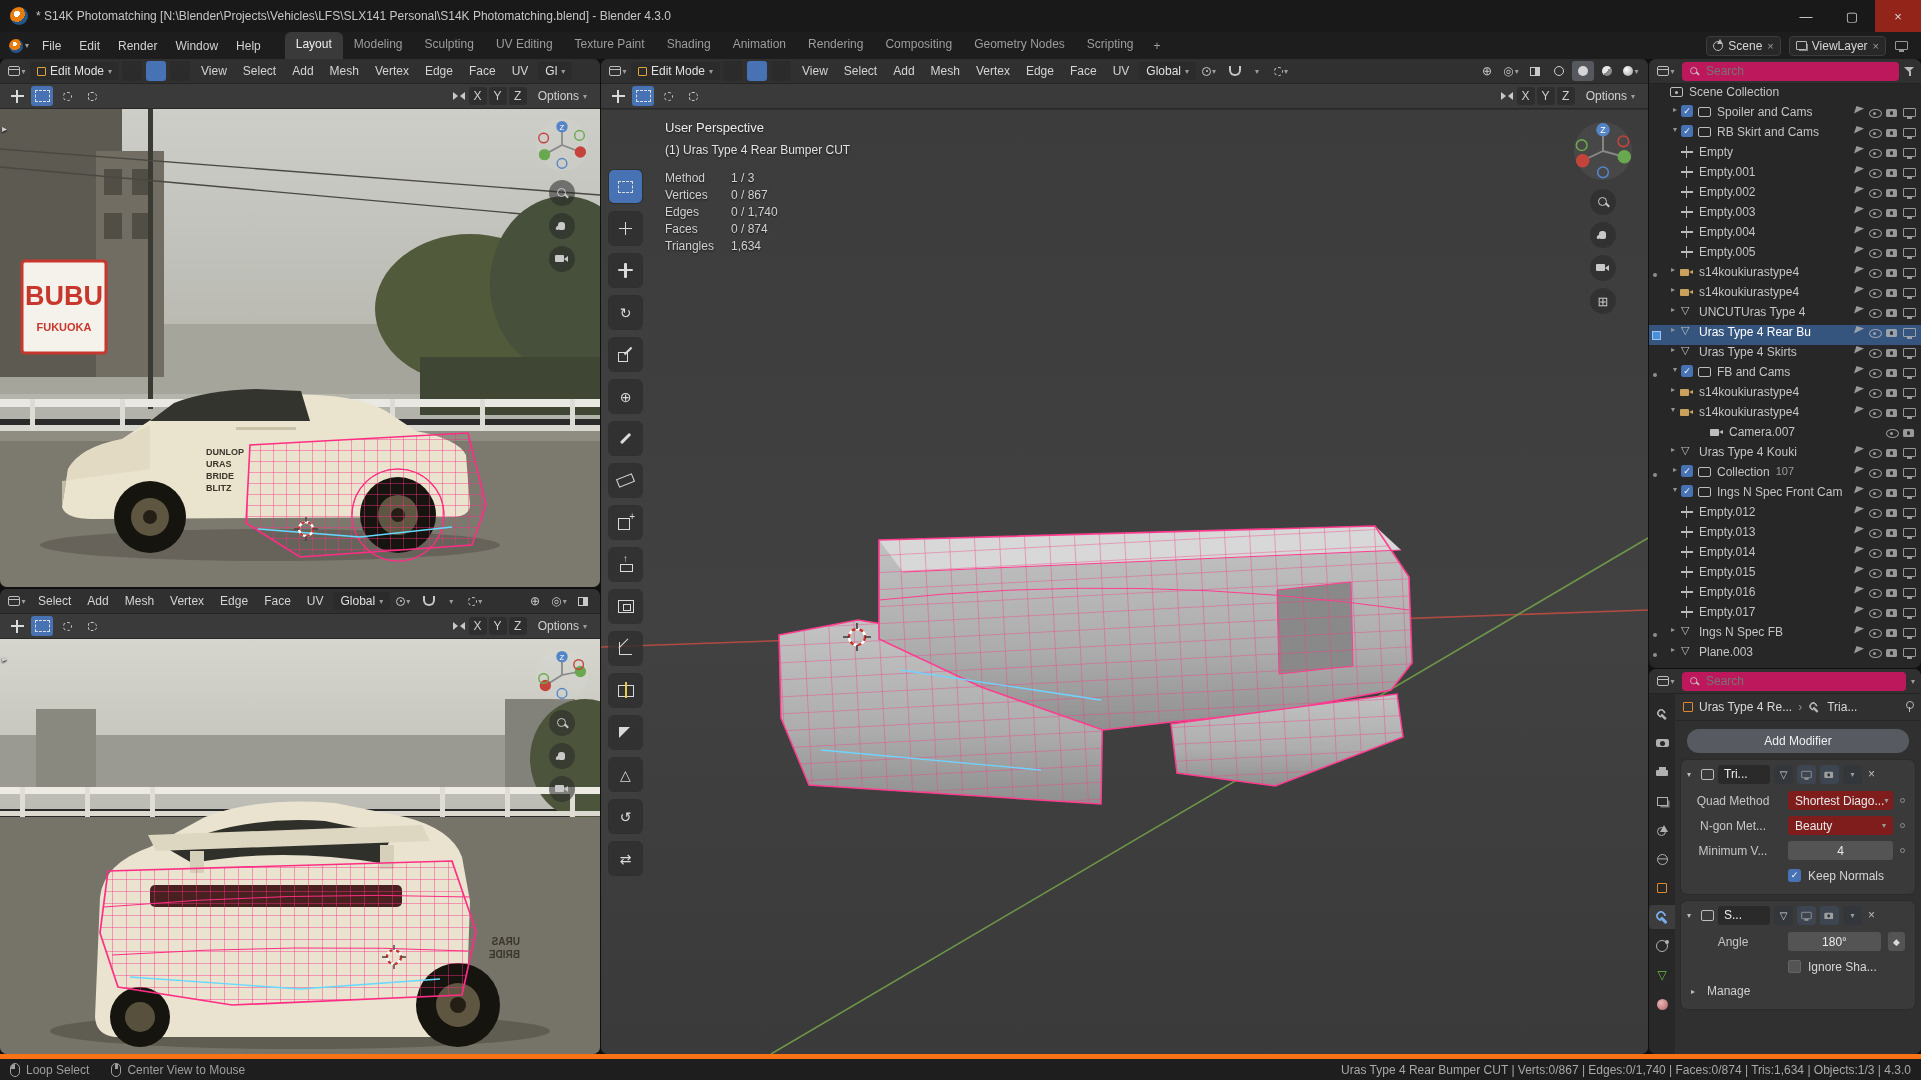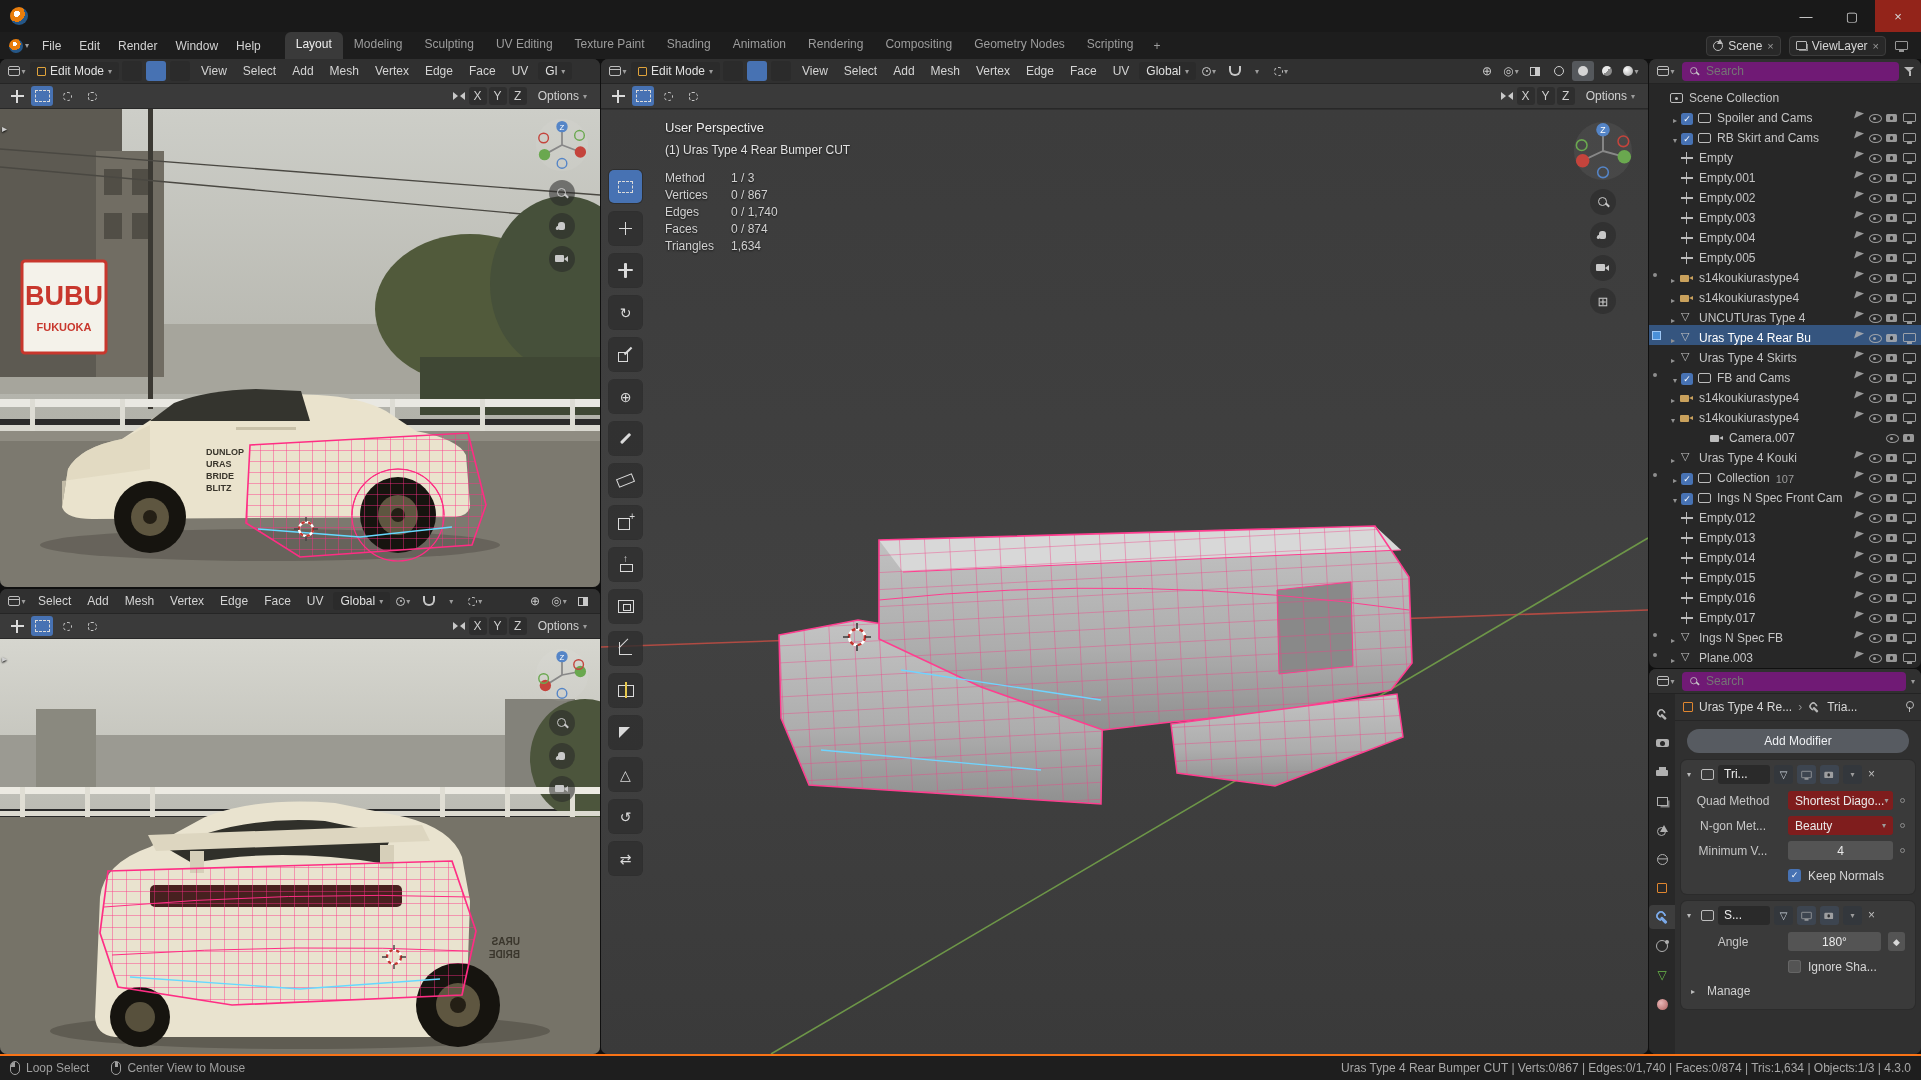--- a/index.html
+++ b/index.html
@@ -129,24 +129,24 @@
   #vp-main .content{position:absolute;left:0;top:51px;right:0;bottom:0;background:linear-gradient(180deg,#3c3c3c,#414141 55%,#3a3a3a)}
   .overlaytext{position:absolute;left:64px;top:10px;z-index:6;text-shadow:0 1px 2px rgba(0,0,0,.65)}
   .ov1{font-size:13px;color:#ececec}
   .ov2{font-size:12px;color:#e2e2e2;margin-top:8px}
   .stats{margin-top:14px;font-size:12px;color:#d2d2d2}
   .stats .srow{display:flex;height:17px}
   .stats .sl{width:66px}
   
   #outliner{background:#272727}
   .panelhdr{height:25px;background:#303030;display:flex;align-items:center;gap:5px;padding:0 6px;border-bottom:1px solid #232323}
-  .search{flex:1;display:flex;align-items:center;gap:5px;background:#701a75;border-radius:4px;height:19px;padding:0 6px}
+  .search{flex:1;display:flex;align-items:center;gap:5px;background:#be185d;border-radius:4px;height:19px;padding:0 6px}
   .search input{flex:1;background:transparent;border:none;outline:none;color:#cfcfcf;font-family:inherit;font-size:12px;min-width:0}
   .tree{position:absolute;top:25px;bottom:0;left:0;right:0;overflow:hidden;padding-top:1px}
-  .ol-row{position:relative;display:flex;align-items:flex-end;height:20px;color:#c5c5c5}
+  .ol-row{position:relative;display:flex;align-items:flex-start;height:20px;color:#c5c5c5}
   .ol-row.ind0{padding-left:8px}.ol-row.ind1{padding-left:20px}.ol-row.ind2{padding-left:18px}.ol-row.ind3{padding-left:48px}
   .ol-row.sel{background:#35557f;color:#fff}
   .ol-arrow{width:12px;font-size:8px;color:#939393;text-align:center;flex:none}
   .ol-check{display:none;width:12px;height:12px;border-radius:2.5px;background:#4772b3;color:#fff;font-size:9px;line-height:12px;text-align:center;margin-right:4px;flex:none}
   .ol-row.chk .ol-check{display:block}
   .oi{width:16px;height:14px;position:relative;flex:none;margin-right:4px}
   .i-col::before,.i-scenecol::before{content:"";position:absolute;left:1px;top:2px;right:2px;bottom:2px;border:1.3px solid #bcbcbc;border-radius:2px}
   .i-scenecol::after{content:"";position:absolute;left:6px;top:6px;width:3px;height:3px;background:#bcbcbc;border-radius:50%}
   .i-empty::before{content:"";position:absolute;left:6.6px;top:1px;width:1.6px;height:12px;background:#bcbcbc}
   .i-empty::after{content:"";position:absolute;left:1.5px;top:6.2px;width:12px;height:1.6px;background:#bcbcbc}
@@ -214,34 +214,35 @@
   .pfield .cvd{margin-left:auto}
   .pnum{background:#545454;justify-content:center}
   .pdot{width:5px;height:5px;border:1.2px solid #8b8b8b;border-radius:50%;flex:none}
   .pcheck{width:13px;height:13px;border-radius:3px;background:#4772b3;color:#fff;font-size:9px;line-height:13px;text-align:center;flex:none}
   .pcheck.off{background:#545454;box-shadow:inset 0 0 0 1px #656565;color:transparent}
   .pchecklabel{color:#d6d6d6}
   .pminibtn{width:17px;height:19px;background:#545454;border-radius:3px;display:flex;align-items:center;justify-content:center;color:#d8d8d8;font-size:9px;flex:none}
   .subhdr{display:flex;align-items:center;gap:6px;height:24px;padding:0 10px;color:#d0d0d0}
 
   
-  .statusbar{position:absolute;left:0;top:1054px;width:100%;height:26px;background:#1e1e1e;display:flex;align-items:center;padding:0 10px;color:#9f9f9f;border-top:2px solid #f97316}
+  .statusbar{position:absolute;left:0;top:1054px;width:100%;height:26px;background:#1e1e1e;display:flex;align-items:center;padding:0 10px;color:#9f9f9f;border-top:5px solid #f97316}
   .sb-item{display:flex;align-items:center;gap:6px;margin-right:22px;white-space:nowrap}
   .mice{width:10px;height:14px;border:1.2px solid #9f9f9f;border-radius:5px;position:relative;flex:none}
   .m-l::before{content:"";position:absolute;left:0;top:0;width:4px;height:5px;background:#9f9f9f;border-radius:4px 0 0 0}
   .m-m::before{content:"";position:absolute;left:3px;top:0;width:2.6px;height:5px;background:#9f9f9f}
   .sb-right{margin-left:auto;white-space:nowrap;color:#a8a8a8}
 </style>
 </head>
 <body>
 
 <div id="app">
 
   <div class="titlebar">
     <span class="blid"></span>
+    <span class="t-title">* S14K Photomatching [N:\Blender\Projects\Vehicles\LFS\SLX141 Personal\S14K Photomatching.blend] - Blender 4.3.0</span>
     <span class="winbtns">
       <span class="wb">—</span>
       <span class="wb">▢</span>
       <span class="wb close">×</span>
     </span>
   </div>
 
   <div class="menubar">
     <span class="mlogo">
         <span class="bl"></span>

